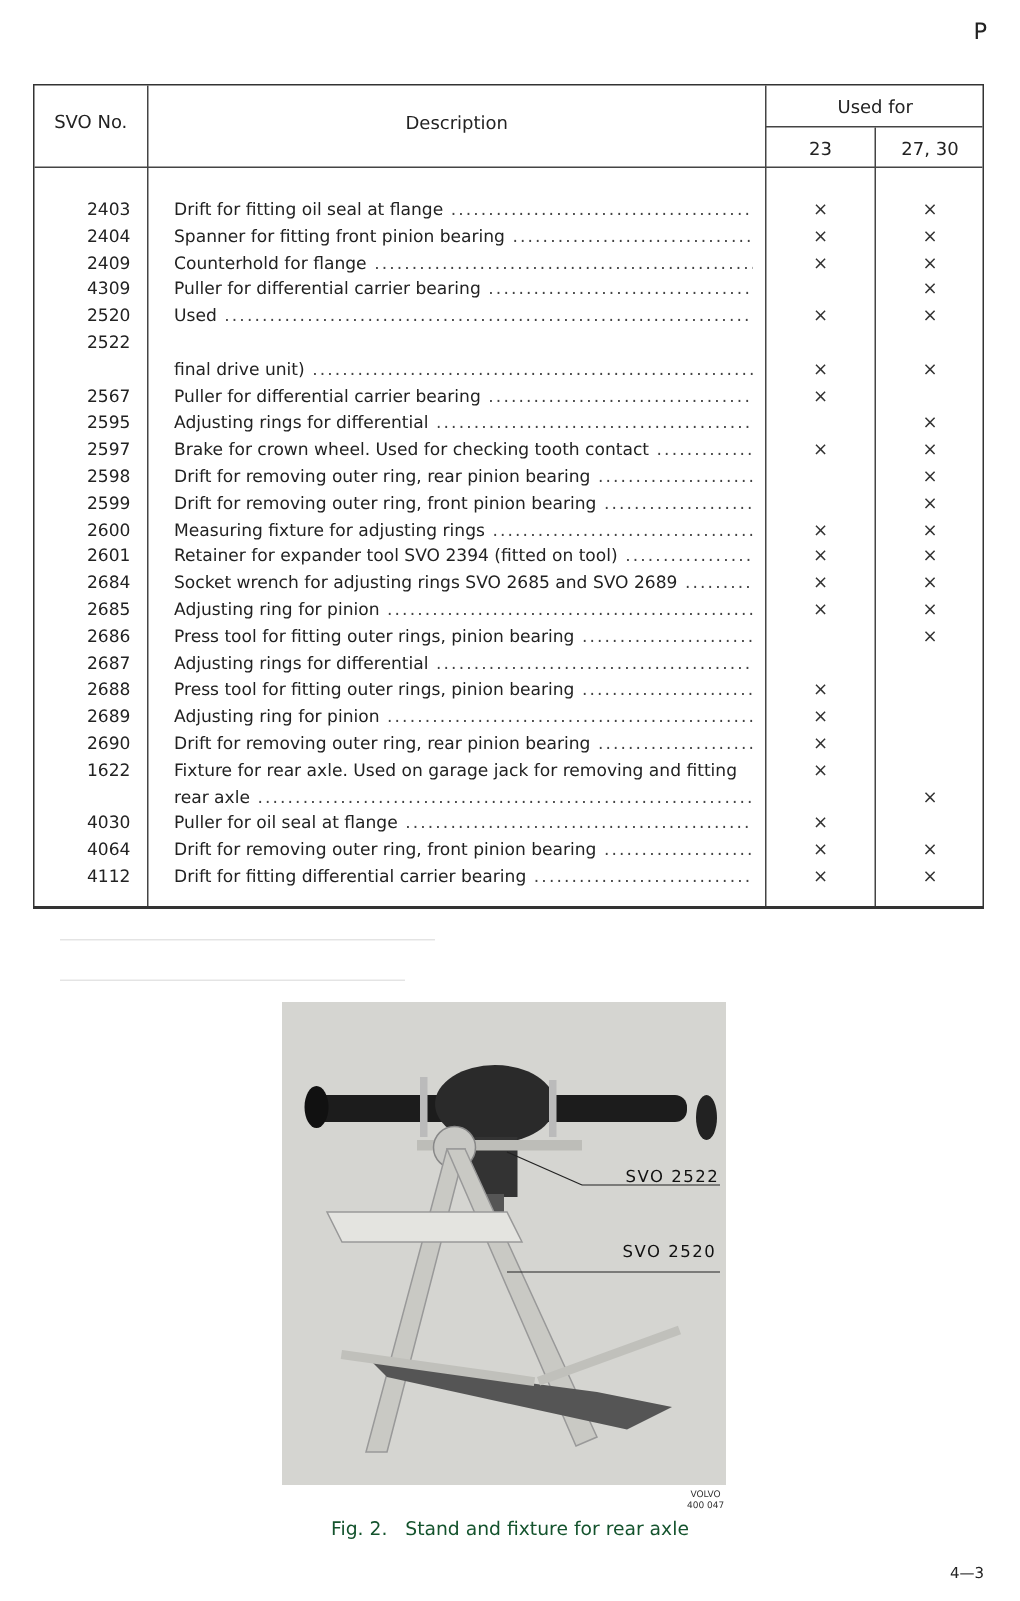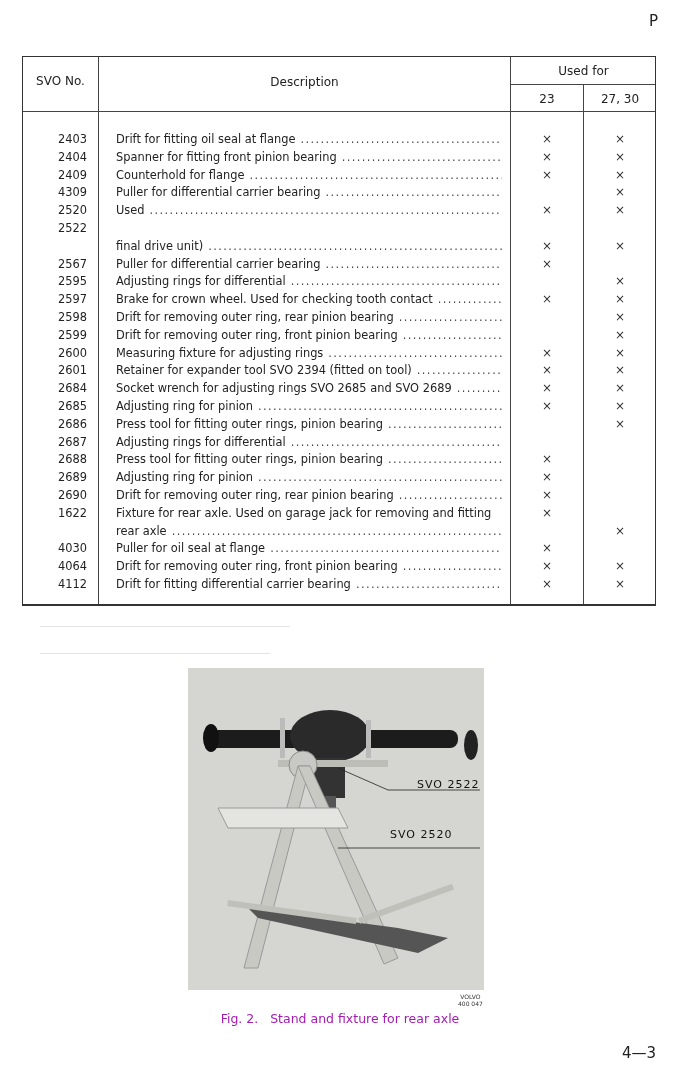--- a/index.html
+++ b/index.html
@@ -17,22 +17,22 @@
   .row .desc { position:absolute; left:93px; width:386px; white-space:nowrap; overflow:hidden; color:#222; }
   .row .desc .dots { color:#444; letter-spacing:1.4px; }
   .row .m23 { position:absolute; left:488px; width:72px; text-align:center; color:#333; font-size:12px; }
   .row .m27 { position:absolute; left:561px; width:72px; text-align:center; color:#333; font-size:12px; }
   .ghost { position:absolute; left:40px; top:612px; width:600px; height:60px; opacity:0.10;
            font-family:"DejaVu Serif", serif; font-size:13px; color:#000; font-weight:bold; }
   .photo { position:absolute; left:188px; top:668px; width:296px; height:322px; background:#d6d6d2; overflow:hidden; }
   .photo svg { width:100%; height:100%; display:block; }
   .lbl { position:absolute; font-size:11px; letter-spacing:1px; color:#111; }
   .volvo { position:absolute; left:458px; top:993px; font-size:6px; line-height:7px; text-align:center; color:#333; }
-  .caption { position:absolute; left:0; width:680px; top:1011px; text-align:center; font-size:12.5px; color:#a21caf; }
-  .pagenum { position:absolute; right:24px; top:1044px; font-size:15px; color:#222; }
+  .caption { position:absolute; left:0; width:680px; top:1011px; text-align:center; font-size:12.5px; color:#14532d; }
+  .pagenum { position:absolute; right:24px; top:1044px; font-size:10px; color:#222; }
 </style>
 </head>
 <body>
 
 <div class="page-letter">P</div>
 
 <div class="tbl">
   <div class="vline" style="left:75px"></div>
   <div class="vline" style="left:487px"></div>
   <div class="vline" style="left:560px; top:28px"></div>
@@ -233,21 +233,21 @@
     <polygon points="60,240 210,260 260,270 230,285 70,250" fill="#555"></polygon>
     <rect x="40" y="232" width="130" height="6" fill="#c0c0bb" transform="rotate(8 40 232)"></rect>
     <rect x="170" y="250" width="100" height="6" fill="#c0c0bb" transform="rotate(-20 170 250)"></rect>
 
     <line x1="150" y1="100" x2="200" y2="122" stroke="#222" stroke-width="0.8"></line>
     <line x1="200" y1="122" x2="292" y2="122" stroke="#222" stroke-width="0.8"></line>
     <line x1="150" y1="180" x2="292" y2="180" stroke="#222" stroke-width="0.8"></line>
   </svg>
 </div>
 <div class="lbl" style="left:417px; top:778px">SVO 2522</div>
-<div class="lbl" style="left:390px; top:828px">SVO 2520</div>
+<div class="lbl" style="left:415px; top:828px">SVO 2520</div>
 
 <div class="volvo">
   <div>VOLVO</div>
   <div>400 047</div>
 </div>
 
 <div class="caption" style="white-space:pre">Fig. 2.   Stand and fixture for rear axle</div>
 
 <div class="pagenum">4—3</div>
 

